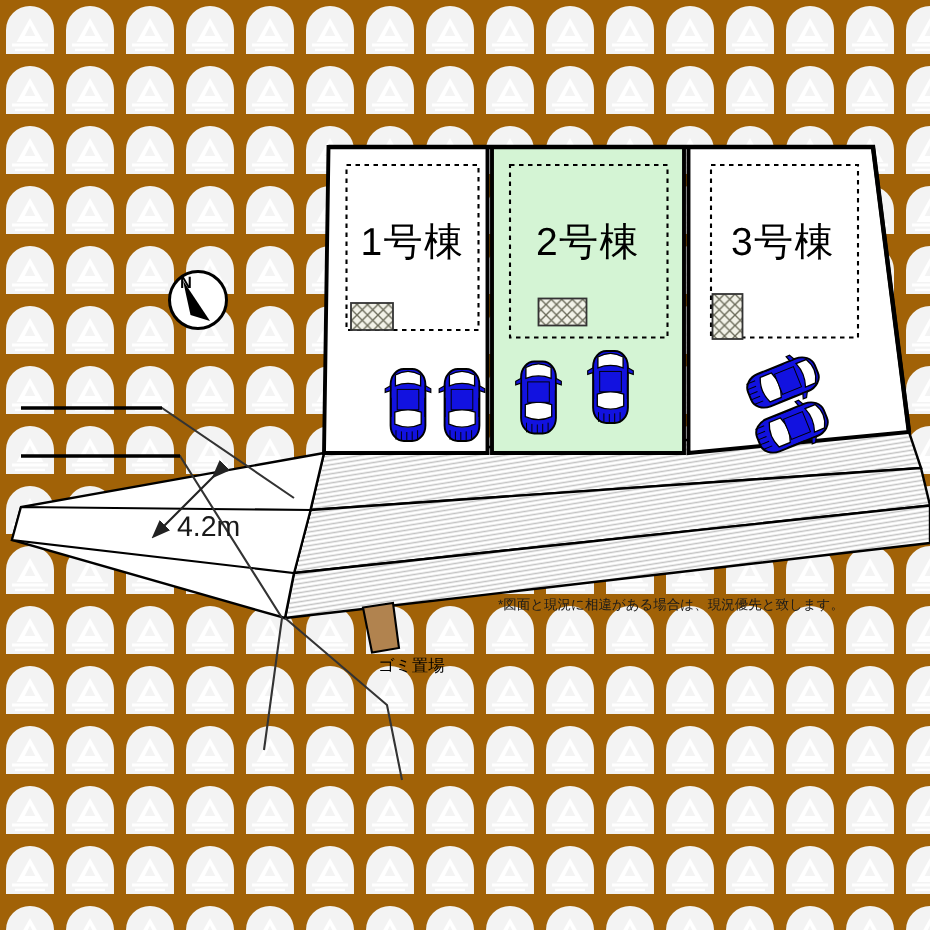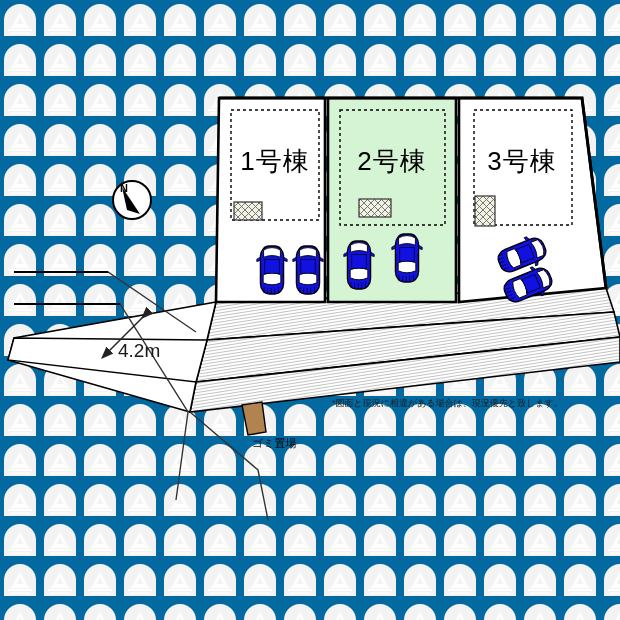--- a/index.html
+++ b/index.html
@@ -7,21 +7,21 @@
     padding: 0;
     background: #ffffff;
   }
   body {
     font-family: "Liberation Sans", sans-serif;
   }
   #stage {
     position: relative;
     width: 620px;
     height: 620px;
-    background: #0369a1;
+    background: #a16207;
     overflow: hidden;
   }
   
   #watermark {
     position: absolute;
     left: 0; top: 0;
     width: 620px; height: 620px;
     z-index: 0;
     opacity: 1;
   }

